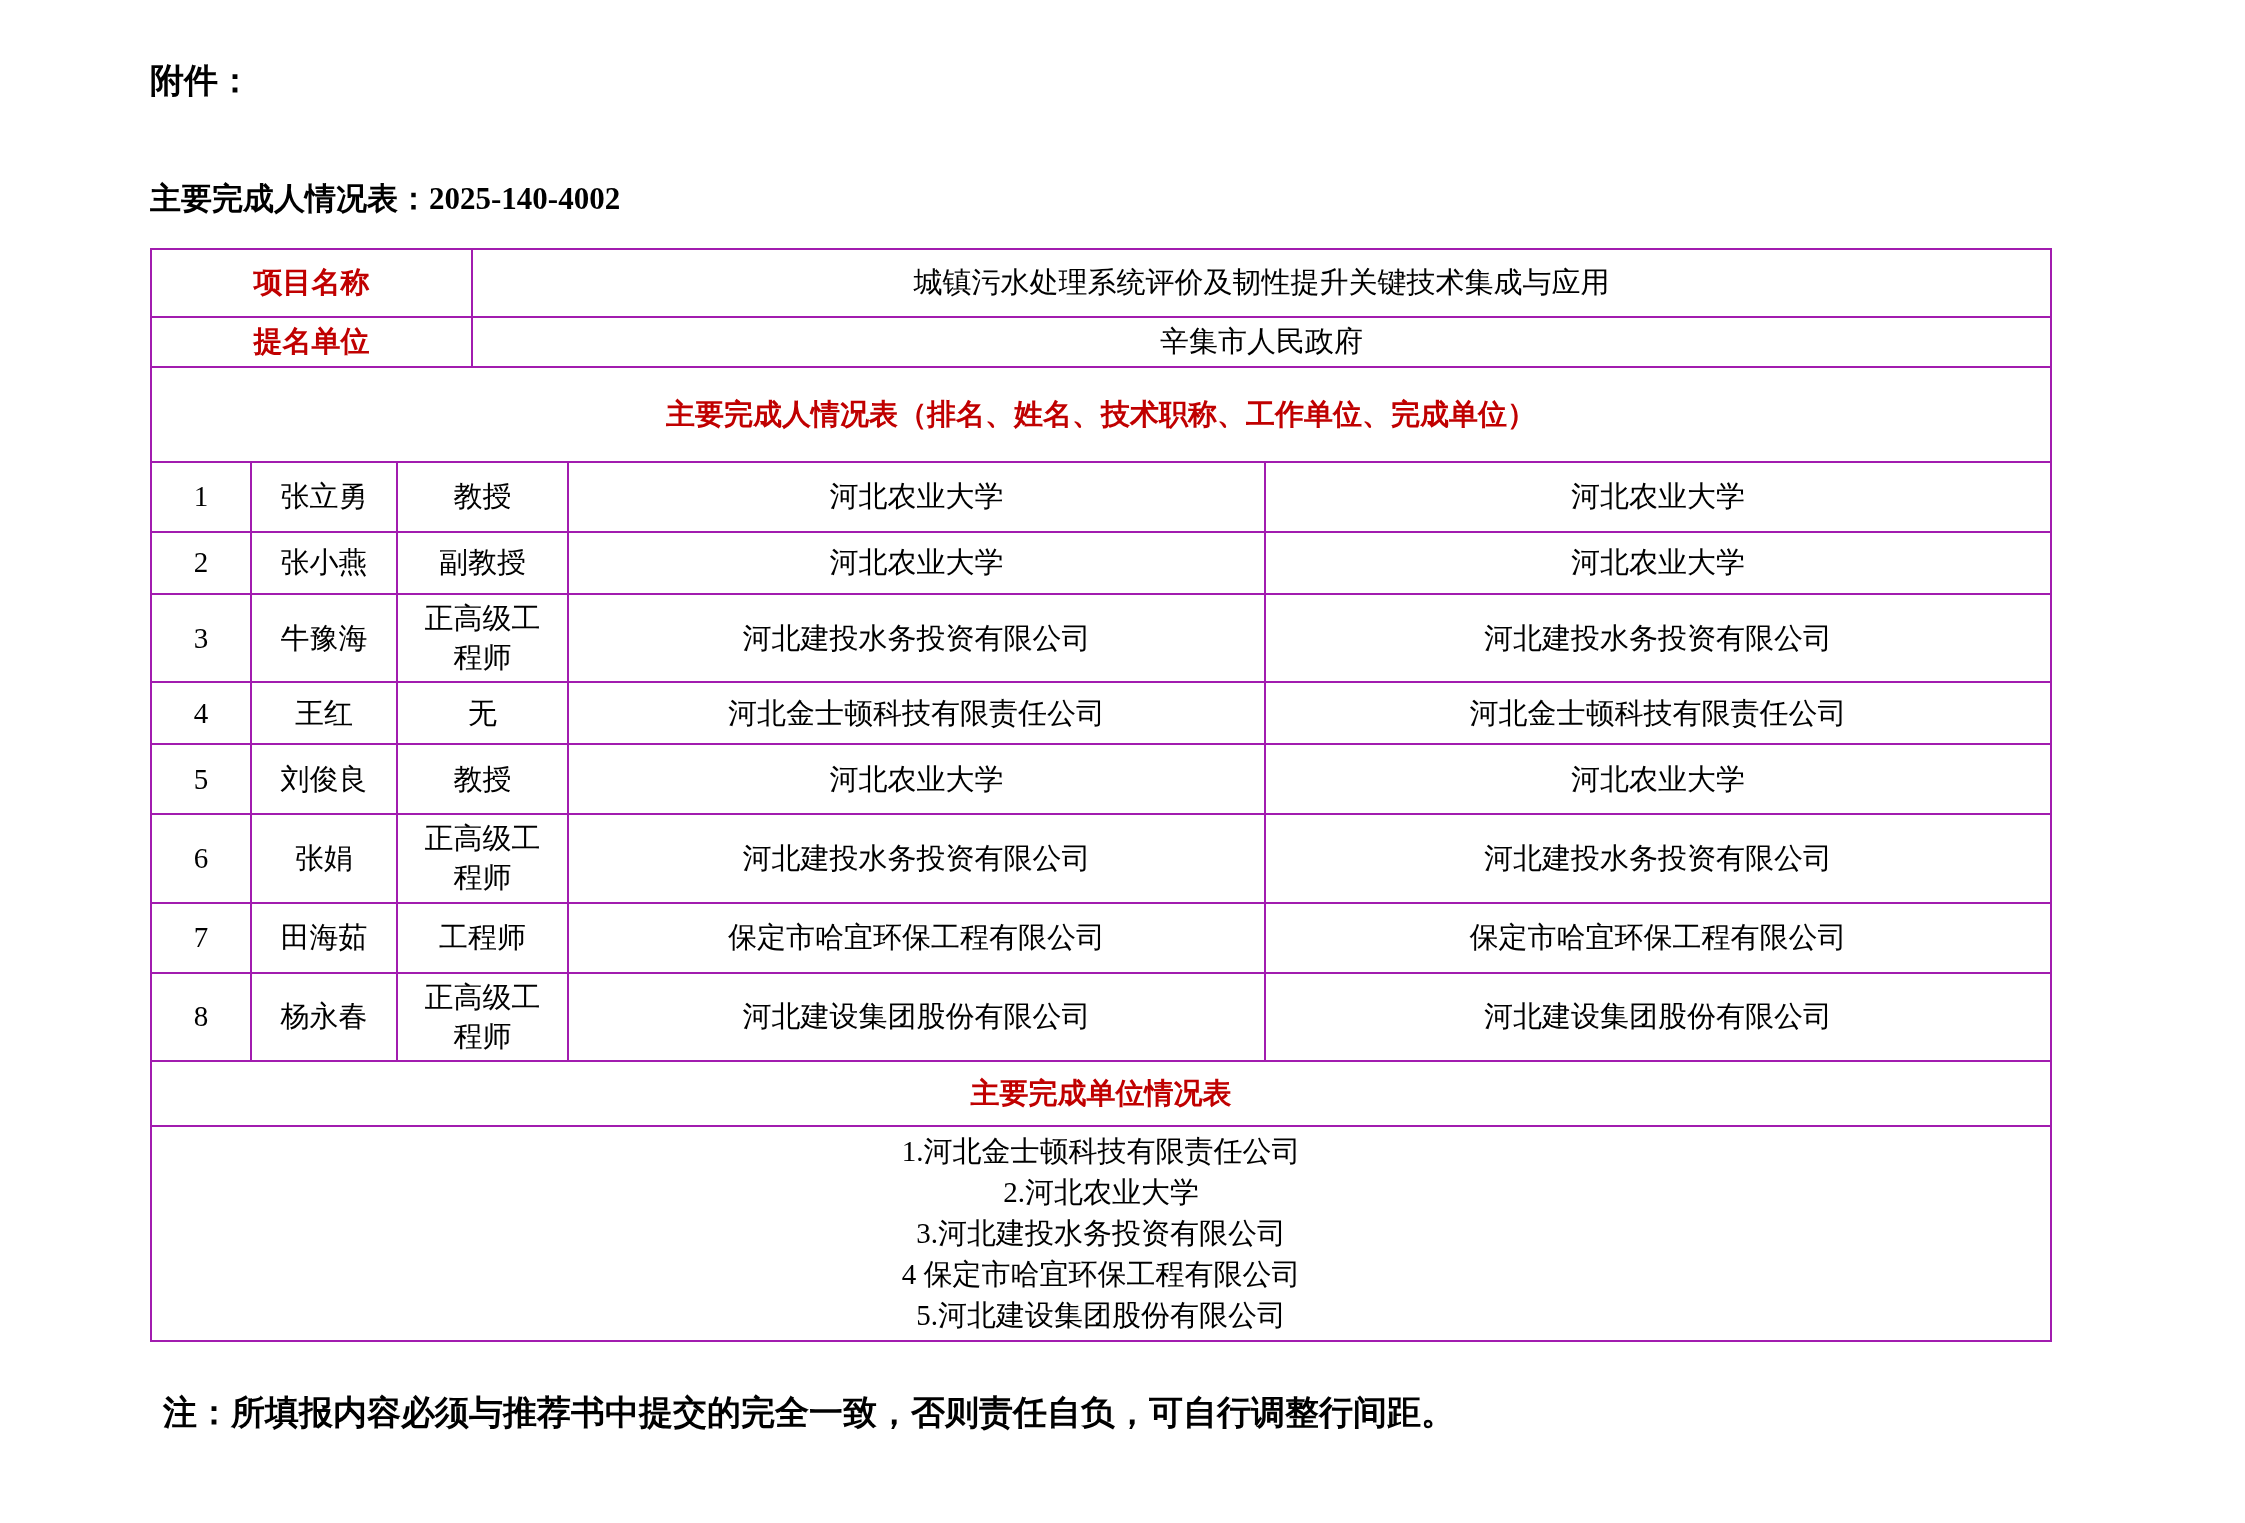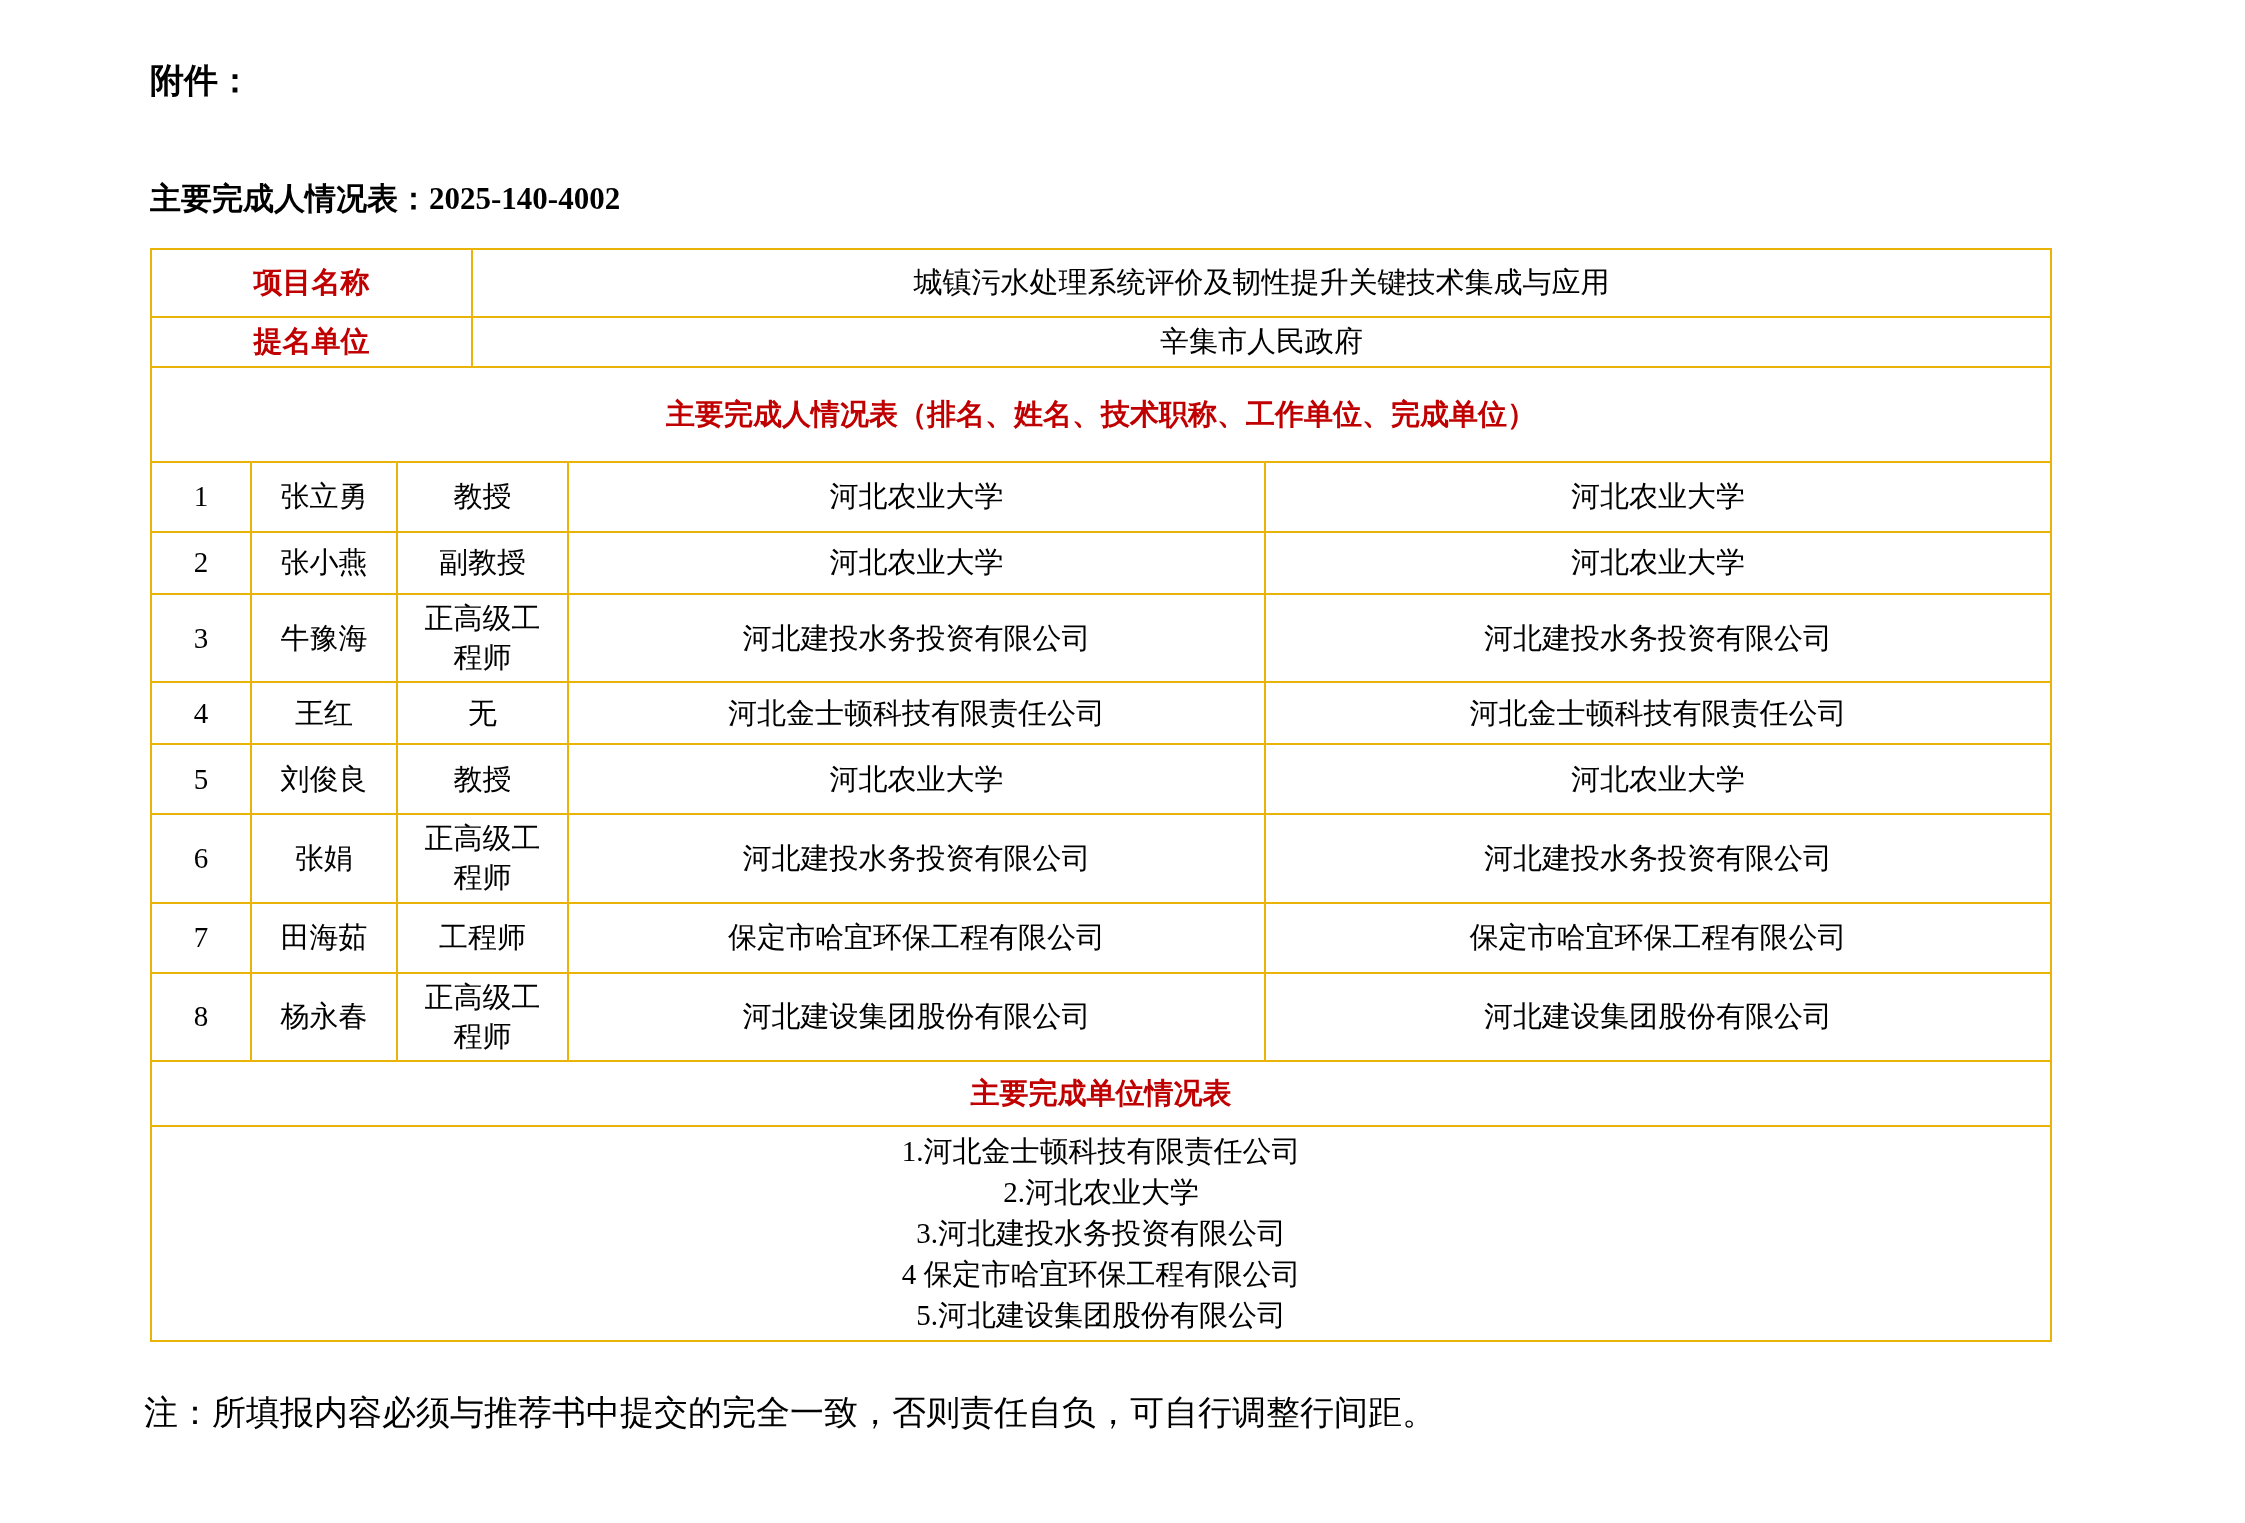--- a/index.html
+++ b/index.html
@@ -25,21 +25,21 @@
   }
   .award-line .num { font-weight: bold; text-align: center; }
   table.main {
     position: absolute;
     left: 150px; top: 248px;
     width: 1900px;
     border-collapse: collapse;
     table-layout: fixed;
   }
   table.main td {
-    border: 2px solid #eab308;
+    border: 2px solid #a21caf;
     text-align: center;
     vertical-align: middle;
     font-size: 29px;
     padding: 4px 14px;
     line-height: 1.35;
     word-break: break-all;
   }
   td.red-label { color: var(--accent); font-weight: bold; }
   td.section-title { color: var(--accent); font-weight: bold; font-size: 30px; border-radius: 9px; }
   tr.meta-row-1 td { height: 68px; }
@@ -53,23 +53,23 @@
   td.units-cell {
     height: 205px;
     text-align: left;
     vertical-align: top;
     padding: 8px 10px;
     font-size: 27px;
   }
   .unit-line { line-height: 41px; }
   .note {
     position: absolute;
-    left: 144px; top: 1390px;
+    left: 163px; top: 1390px;
     width: 2000px;
-    font-size: 34px; font-weight: normal;
+    font-size: 34px; font-weight: bold;
   }
 </style>
 </head>
 <body>
 
 <div class="page">
 
   <div class="attachment">附件：</div>
 
   <div class="award-line">

